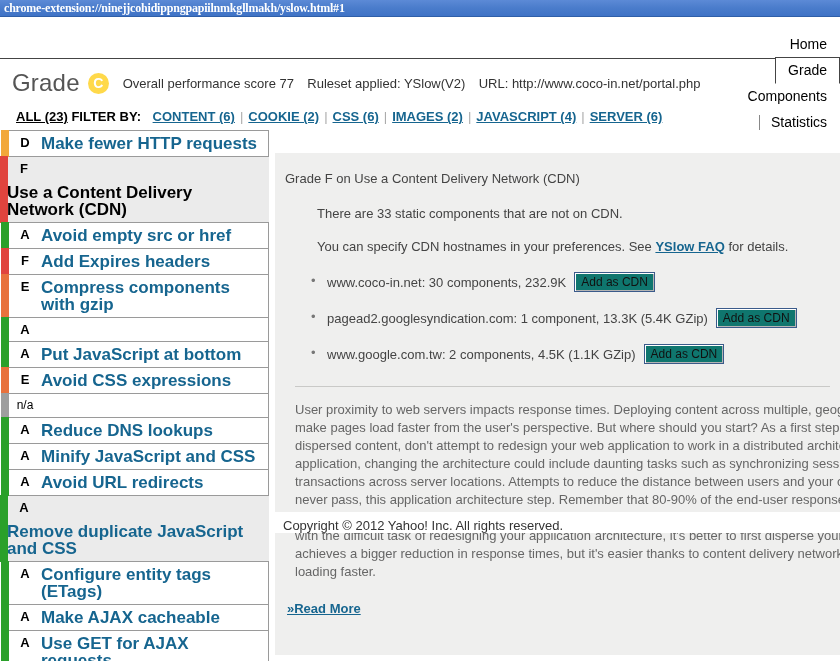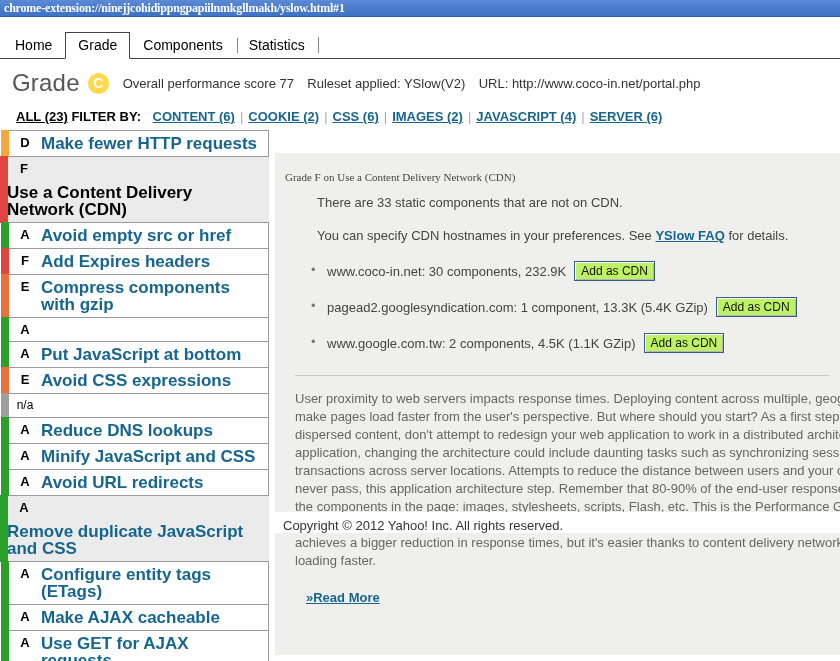--- a/index.html
+++ b/index.html
@@ -39,20 +39,21 @@
   .tabstrip {
     position: relative;
     height: 28px;
     background: #ffffff;
     border-bottom: 1px solid #444;
     display: flex;
     align-items: flex-end;
     padding-left: 2px;
     box-sizing: border-box;
     margin-top: 14px;
+    flex-direction: column;
   }
   .tab {
     font-size: 14px;
     color: #000;
     padding: 4px 12px 5px 12px;
     line-height: 16px;
     position: relative;
     background: transparent;
     border: 1px solid transparent;
     border-bottom: none;
@@ -222,24 +223,23 @@
     left: 275px;
     top: 23px;
     width: 565px;
     height: 502px;
     background: #efefee;
     box-sizing: border-box;
     padding: 18px 0 0 10px;
     overflow: hidden;
   }
   .detail-title {
-    font-size: 11px;
+    font-size: 13px;
     color: #444;
-    margin-bottom: 12px;
-    font-family: Liberation Serif, serif;
+    margin-bottom: 20px;
   }
   .detail-p {
     font-size: 13px;
     color: #444;
     margin: 0 0 18px 32px;
   }
   .detail-p a, .faq-link {
     color: #16658f;
     font-weight: bold;
     text-decoration: underline;
@@ -263,21 +263,21 @@
     position: absolute;
     left: -16px;
     top: 1px;
     color: #777;
     font-size: 13px;
   }
   .cdn-btn {
     font-family: "Liberation Sans", sans-serif;
     font-size: 12px;
     color: #111;
-    background: #bef264;
+    background: #0f766e;
     border: 1px solid #3a5a8a;
     box-shadow: inset 1px 1px 0 #ffffff, inset -1px -1px 0 #b4b4b4;
     padding: 2px 6px;
     margin-left: 8px;
     line-height: 14px;
     cursor: pointer;
     white-space: nowrap;
   }
   .detail-hr {
     border: none;
@@ -287,21 +287,21 @@
   .detail-desc {
     font-size: 13px;
     color: #666;
     margin: 0 0 18px 10px;
     line-height: 18px;
     width: 740px;
     white-space: normal;
   }
   .readmore {
     display: inline-block;
-    margin-left: 21px;
+    margin-left: 2px;
     font-size: 13px;
     color: #16658f;
     font-weight: bold;
     text-decoration: underline;
     cursor: pointer;
   }
 
   
   .footer {
     position: absolute;

